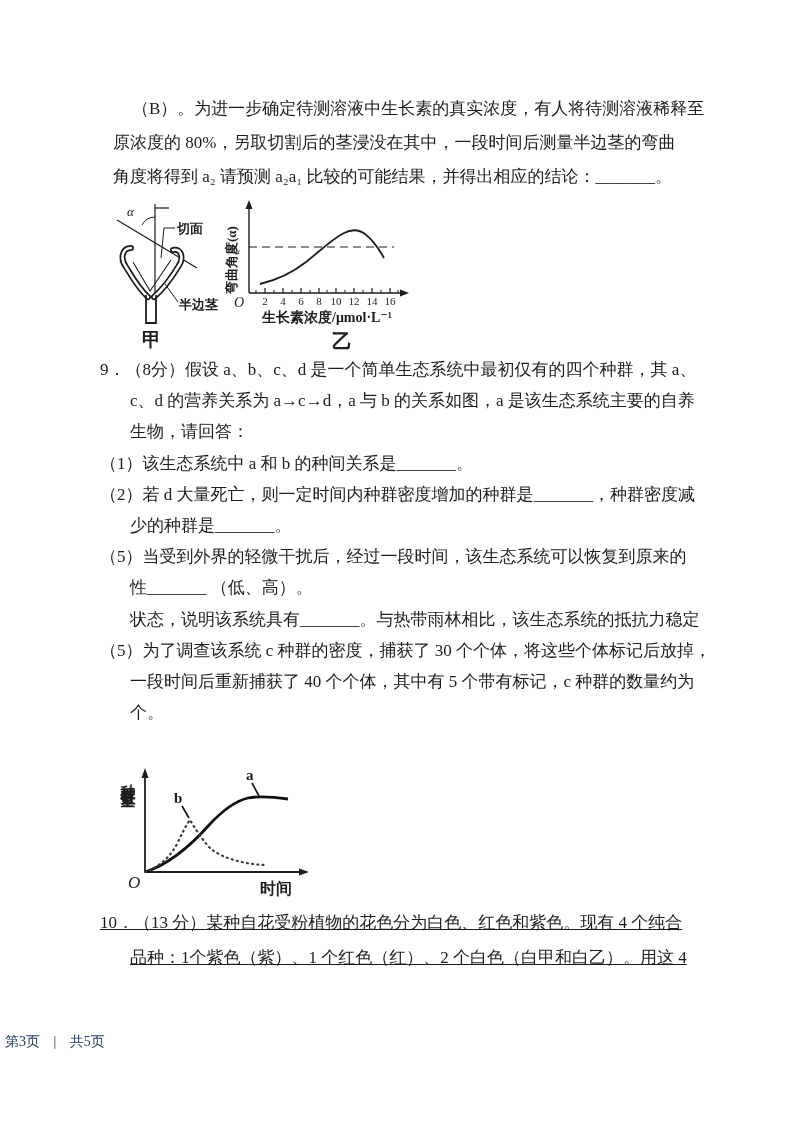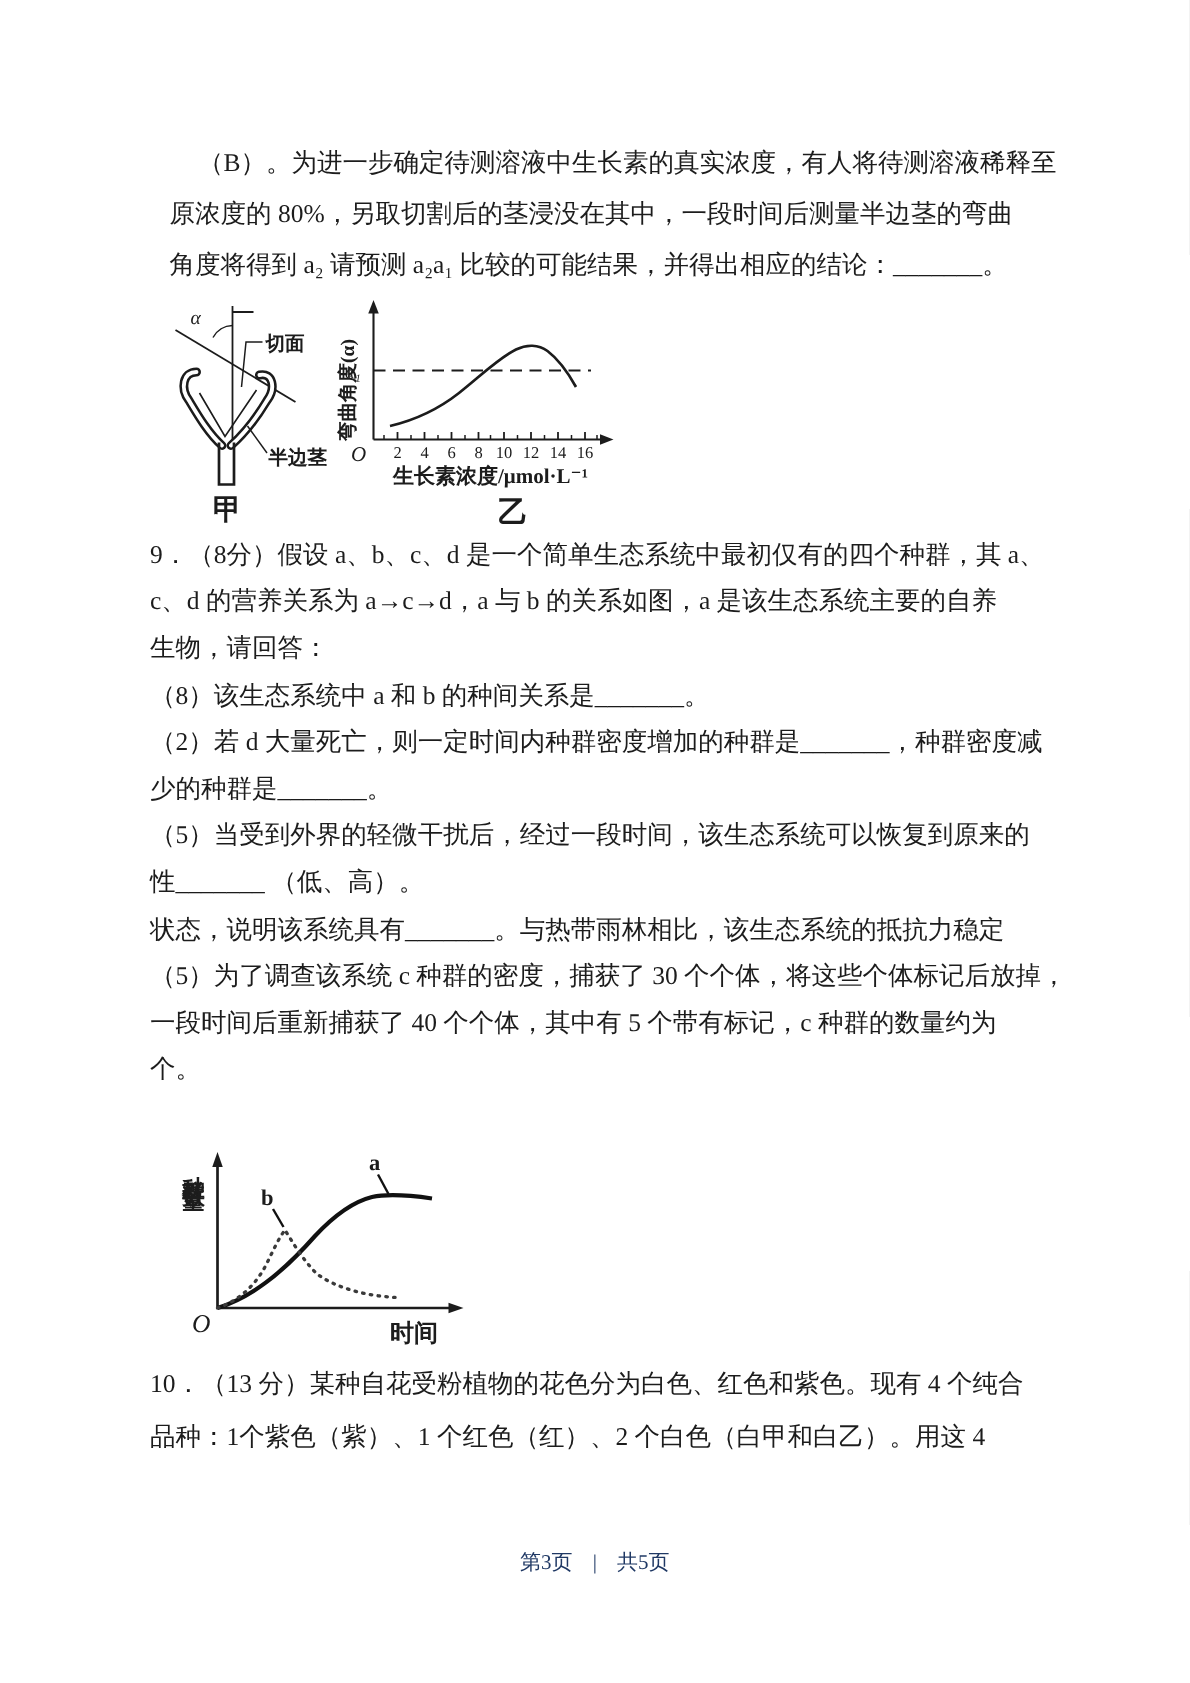--- a/index.html
+++ b/index.html
@@ -7,36 +7,36 @@
     position:relative;
     width:793px;height:1122px;
     background:#ffffff;
     font-family:"Liberation Serif","DejaVu Serif",serif;
     color:#1c1c1c;
     overflow:hidden;
     margin:0 auto;
   }
   .textblock{position:absolute;font-size:17px;line-height:34px;}
   .line{white-space:nowrap;}
-  .cont{}
+  .cont{margin-left:30px;}
   .indent1{ text-indent:19px; }
   #q9block{line-height:31.2px;}
   .fig{position:absolute;}
   svg text{font-family:"Liberation Serif","DejaVu Serif",serif;fill:#1c1c1c;}
   .vlabel{
     position:absolute;
     writing-mode:vertical-rl;
     text-orientation:upright;
     font-size:15px;font-weight:bold;
     letter-spacing:3px;
     color:#1c1c1c;
   }
   .footer{
     position:absolute;top:1033px;left:0;width:793px;
-    text-align:center;font-size:14px;color:#1f3864;
+    font-size:14px;color:#1f3864;
   }
   .footer span{margin:0 5px;}
 </style>
 </head>
 <body>
 
 <div class="page">
 
   <div class="textblock" id="q8block" style="left:113px;top:92px;width:600px;">
     <div class="line indent1">（B）。为进一步确定待测溶液中生长素的真实浓度，有人将待测溶液稀释至</div>
@@ -123,21 +123,21 @@
 
     <text x="105" y="126" font-size="14" font-weight="bold" text-anchor="middle">生长素浓度/μmol·L⁻¹</text>
 
     <text x="110" y="152" font-size="20" font-weight="bold">乙</text>
   </svg>
 
   <div class="textblock" id="q9block" style="left:100px;top:354px;width:606px;">
     <div class="line">9．（8分）假设 a、b、c、d 是一个简单生态系统中最初仅有的四个种群，其 a、</div>
     <div class="line cont">c、d 的营养关系为 a→c→d，a 与 b 的关系如图，a 是该生态系统主要的自养</div>
     <div class="line cont">生物，请回答：</div>
-    <div class="line">（8）该生态系统中 a 和 b 的种间关系是_______。</div>
+    <div class="line">（1）该生态系统中 a 和 b 的种间关系是_______。</div>
     <div class="line">（2）若 d 大量死亡，则一定时间内种群密度增加的种群是_______，种群密度减</div>
     <div class="line cont">少的种群是_______。</div>
     <div class="line">（5）当受到外界的轻微干扰后，经过一段时间，该生态系统可以恢复到原来的</div>
     <div class="line cont">性_______ （低、高）。</div>
     <div class="line cont">状态，说明该系统具有_______。与热带雨林相比，该生态系统的抵抗力稳定</div>
     <div class="line">（5）为了调查该系统 c 种群的密度，捕获了 30 个个体，将这些个体标记后放掉，</div>
     <div class="line cont">一段时间后重新捕获了 40 个个体，其中有 5 个带有标记，c 种群的数量约为</div>
     <div class="line cont">个。</div>
   </div>
 
@@ -154,21 +154,21 @@
     <text x="134" y="18" font-size="15" font-weight="bold">a</text>
 
     <path d="M 33,110 C 45,106 57,97 65,82 C 70,72 74,63 78,58 C 83,66 90,78 99,87 C 112,97 133,102 152,103" fill="none" stroke="#3a3a3a" stroke-width="2.2" stroke-dasharray="1 4.2" stroke-linecap="round"></path>
     <line x1="70" y1="44" x2="77" y2="56" stroke="#111111" stroke-width="1.6"></line>
     <text x="62" y="41" font-size="15" font-weight="bold">b</text>
 
     <text x="16" y="126" font-size="17" font-style="italic">O</text>
     <text x="148" y="132" font-size="16" font-weight="bold">时间</text>
   </svg>
 
-  <div class="textblock" id="q10block" style="left:100px;top:905px;width:606px;line-height:35px;">
+  <div class="textblock" id="q10block" style="left:100px;top:905px;width:606px;line-height:35px;text-decoration:underline;">
     <div class="line">10．（13 分）某种自花受粉植物的花色分为白色、红色和紫色。现有 4 个纯合</div>
     <div class="line cont">品种：1个紫色（紫）、1 个红色（红）、2 个白色（白甲和白乙）。用这 4</div>
   </div>
 
   <div class="footer">
     <span>第3页</span>
     <span>|</span>
     <span>共5页</span>
   </div>
 

